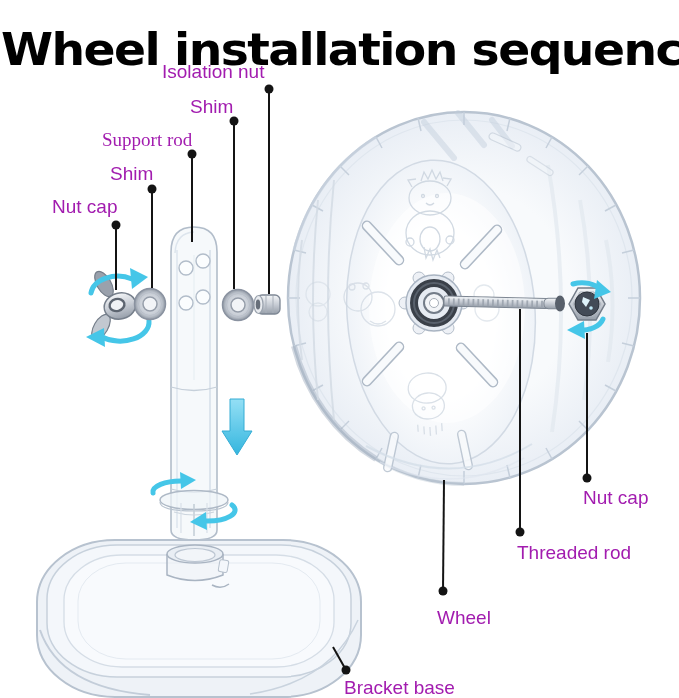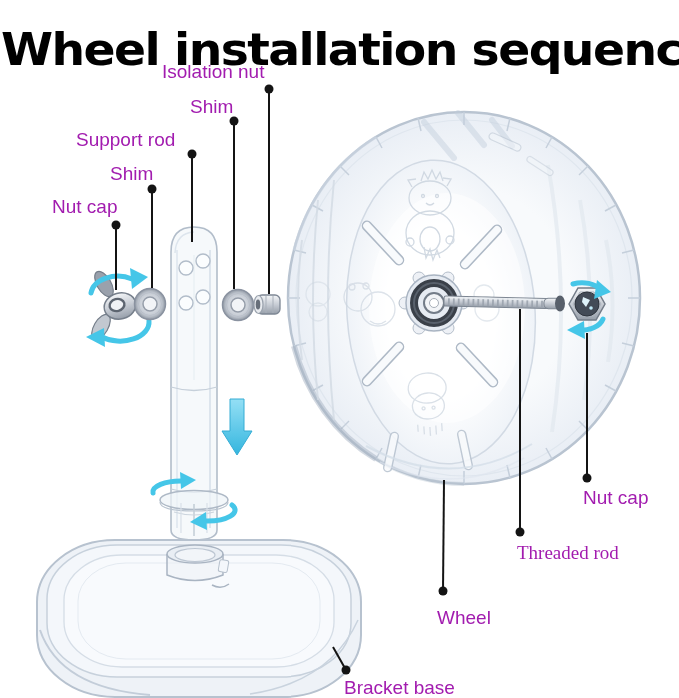--- a/index.html
+++ b/index.html
@@ -308,21 +308,21 @@
       <circle cx="116" cy="225" r="4.5"></circle>
       <circle cx="587" cy="478" r="4.5"></circle>
       <circle cx="520" cy="532" r="4.5"></circle>
       <circle cx="443" cy="591" r="4.5"></circle>
       <circle cx="346" cy="670" r="4.5"></circle>
     </g>
   </svg>
 
   <div class="lbl" style="left:162px;top:61px;">Isolation nut</div>
   <div class="lbl" style="left:190px;top:96px;">Shim</div>
-  <div class="lbl" style="left:76px;top:129px;">Support rod</div>
+  <div class="lbl" style="left:102px;top:129px;font-family:Liberation Serif, serif;">Support rod</div>
   <div class="lbl" style="left:110px;top:163px;">Shim</div>
   <div class="lbl" style="left:52px;top:196px;">Nut cap</div>
   <div class="lbl" style="left:583px;top:487px;">Nut cap</div>
-  <div class="lbl" style="left:517px;top:542px;font-family:Liberation Serif, serif;">Threaded rod</div>
+  <div class="lbl" style="left:517px;top:542px;">Threaded rod</div>
   <div class="lbl" style="left:437px;top:595px;margin-top:12px;">Wheel</div>
   <div class="lbl" style="left:344px;top:677px;">Bracket base</div>
 
 </div>
 
 </body></html>

